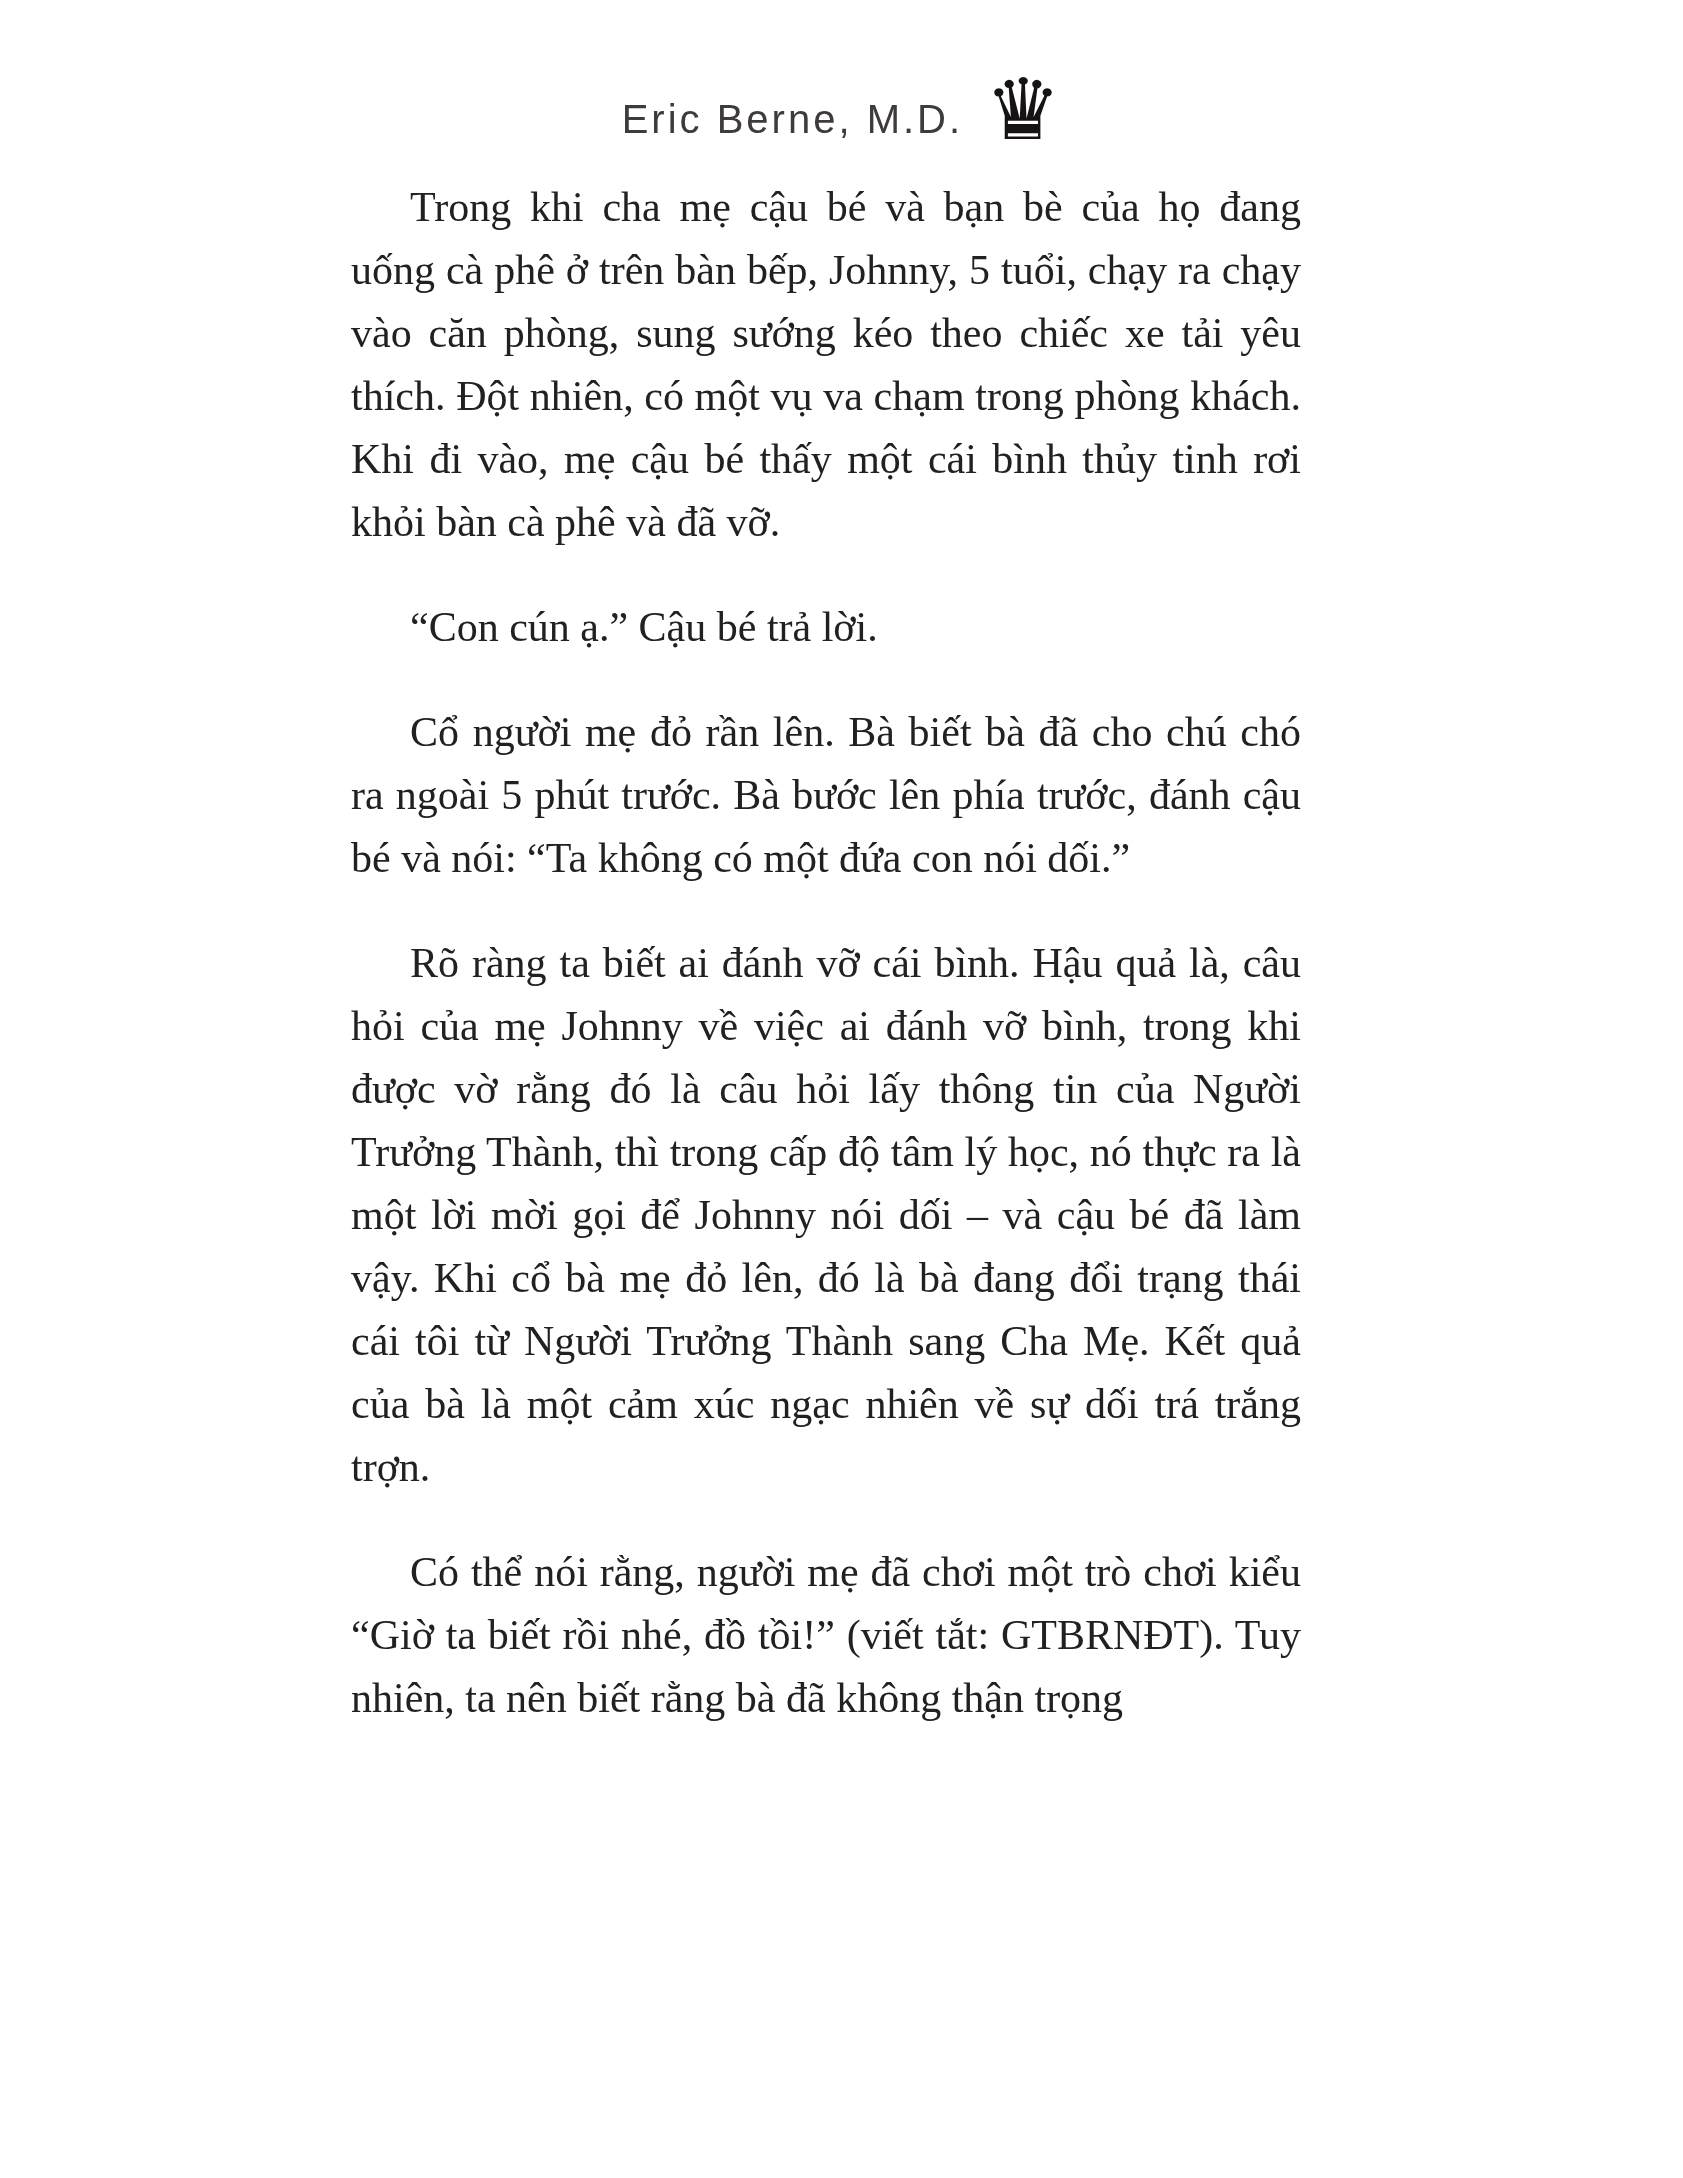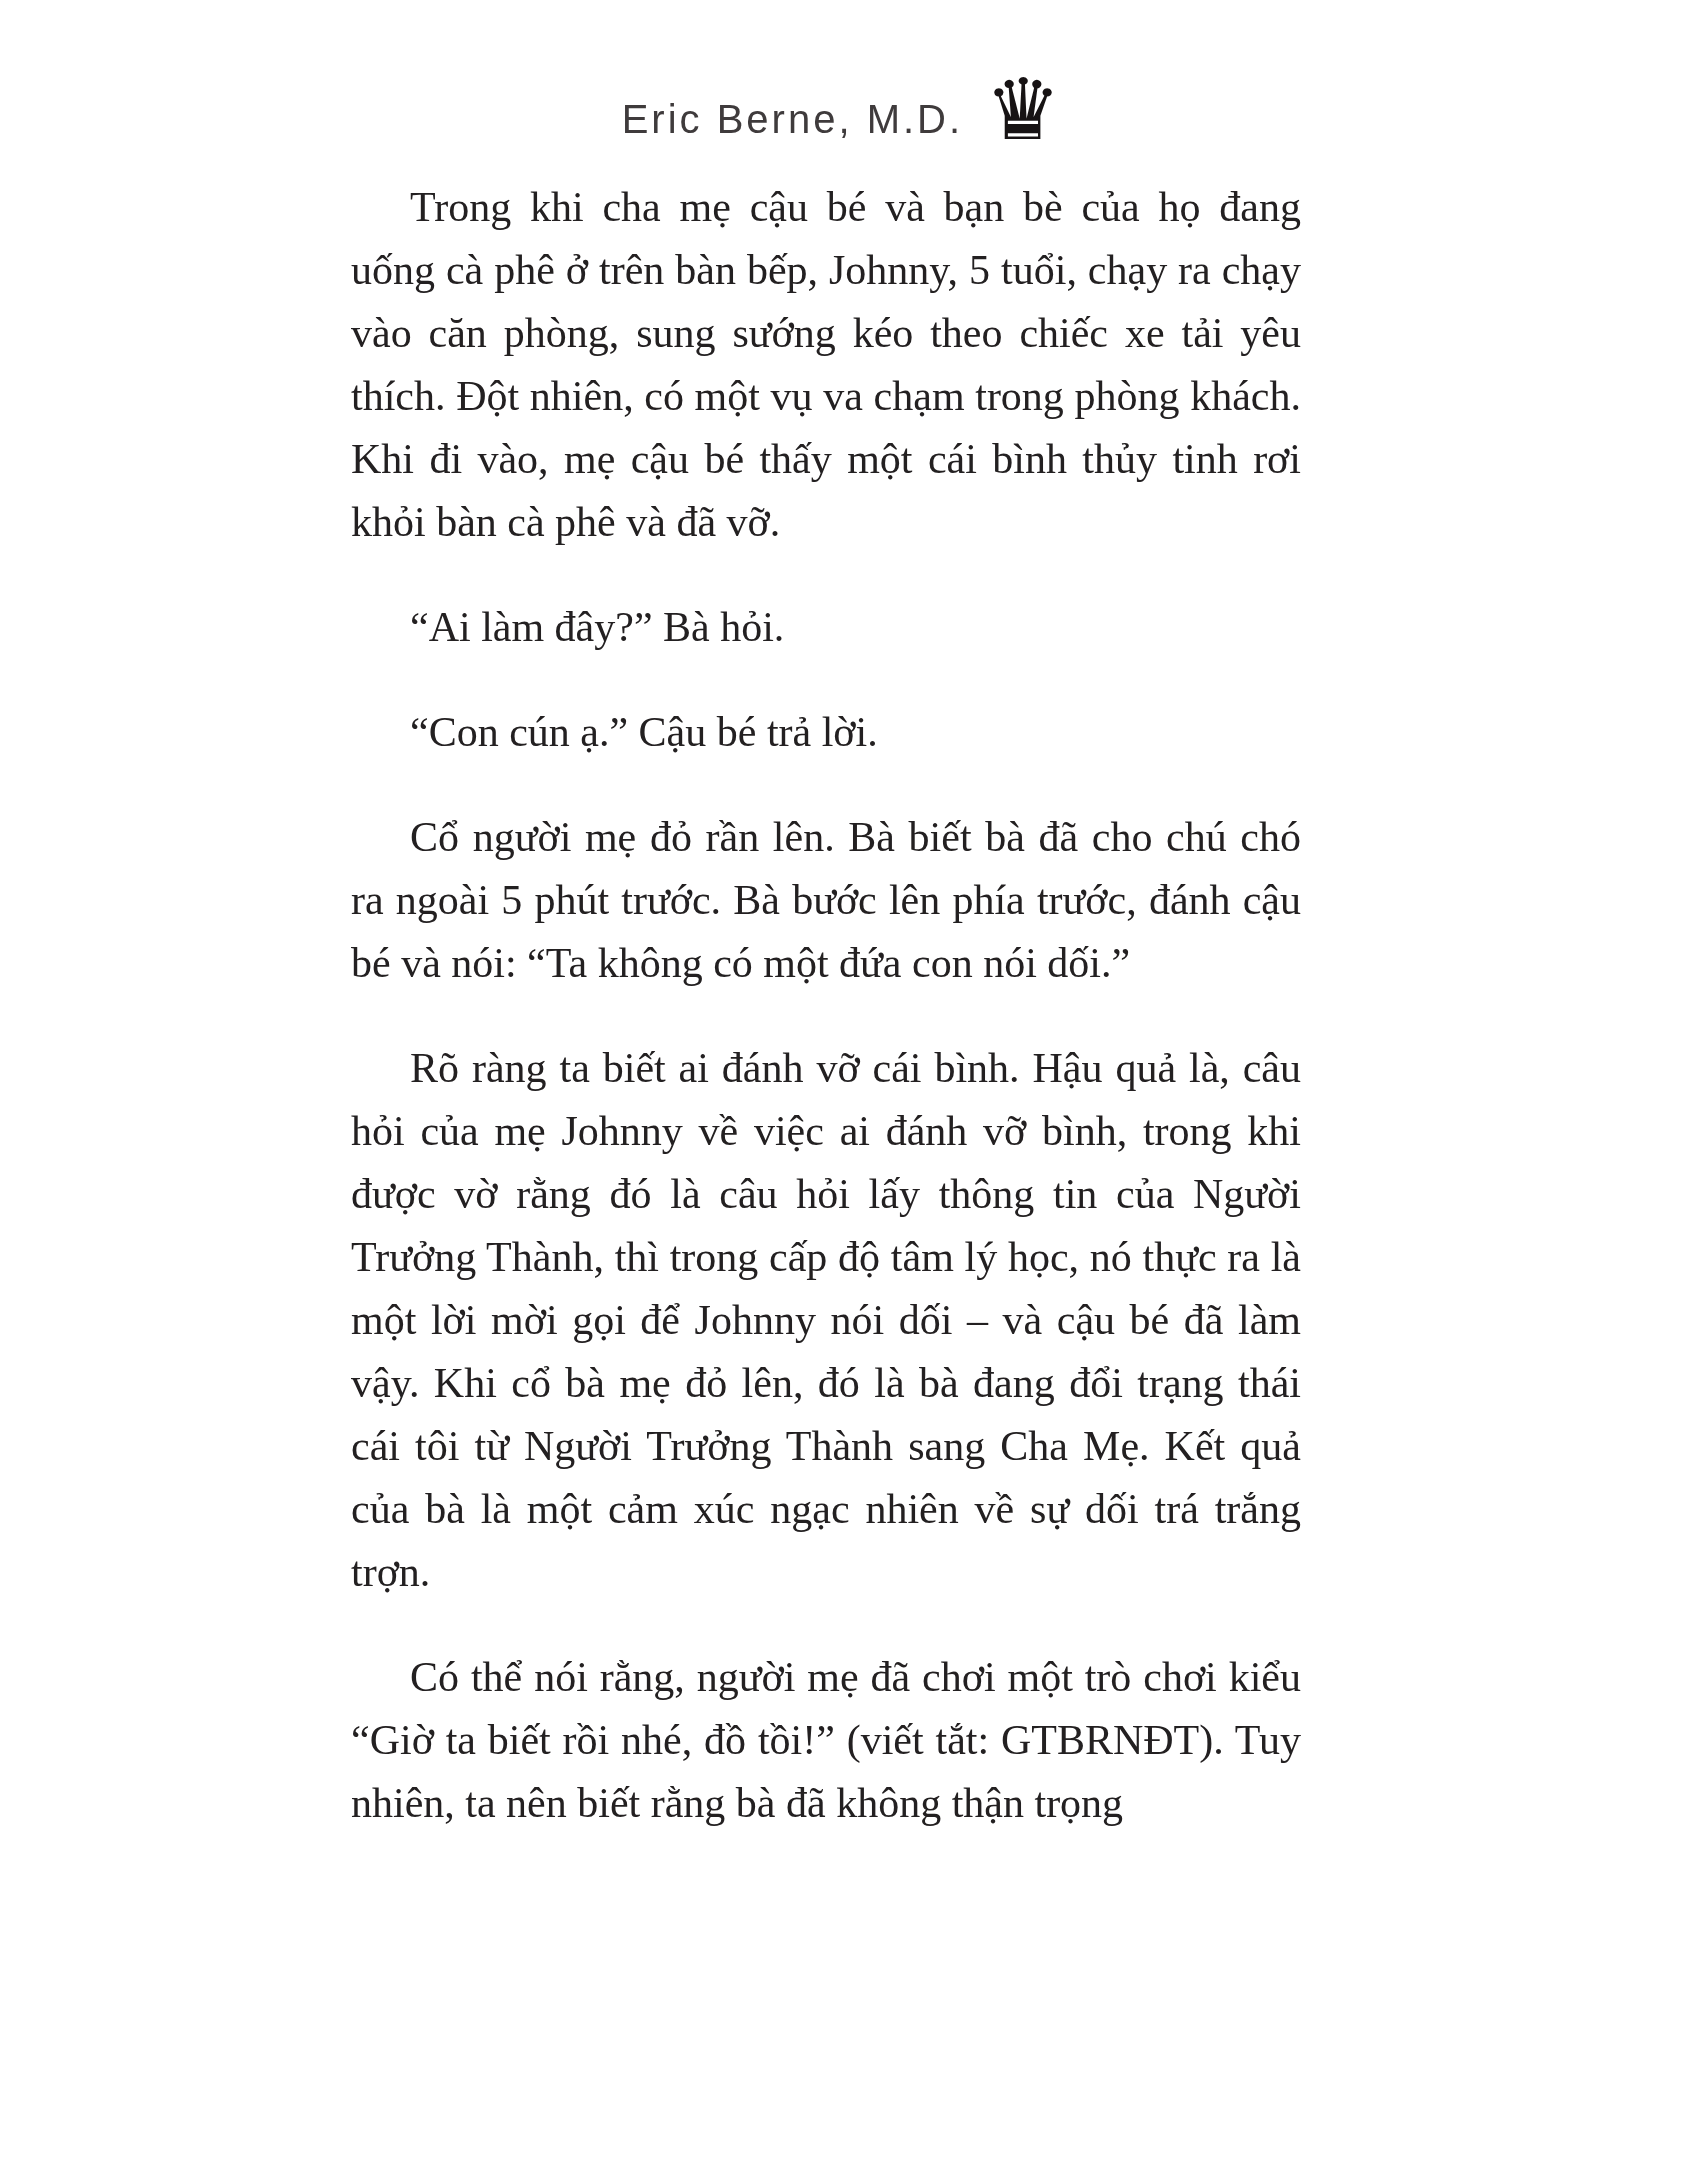--- a/index.html
+++ b/index.html
@@ -75,21 +75,20 @@
 
 <div class="page">
 
   <div class="header">
     <span class="author">Eric Berne, M.D.</span>
     <span class="queen-icon">♛</span>
   </div>
 
   <div class="textblock">
     <p>Trong khi cha mẹ cậu bé và bạn bè của họ đang uống cà phê ở trên bàn bếp, Johnny, 5 tuổi, chạy ra chạy vào căn phòng, sung sướng kéo theo chiếc xe tải yêu thích. Đột nhiên, có một vụ va chạm trong phòng khách. Khi đi vào, mẹ cậu bé thấy một cái bình thủy tinh rơi khỏi bàn cà phê và đã vỡ.</p>
-    <p>“Ai làm đây?” Bà hỏi.</p>
     <p>“Con cún ạ.” Cậu bé trả lời.</p>
     <p>Cổ người mẹ đỏ rần lên. Bà biết bà đã cho chú chó ra ngoài 5 phút trước. Bà bước lên phía trước, đánh cậu bé và nói: “Ta không có một đứa con nói dối.”</p>
     <p>Rõ ràng ta biết ai đánh vỡ cái bình. Hậu quả là, câu hỏi của mẹ Johnny về việc ai đánh vỡ bình, trong khi được vờ rằng đó là câu hỏi lấy thông tin của Người Trưởng Thành, thì trong cấp độ tâm lý học, nó thực ra là một lời mời gọi để Johnny nói dối – và cậu bé đã làm vậy. Khi cổ bà mẹ đỏ lên, đó là bà đang đổi trạng thái cái tôi từ Người Trưởng Thành sang Cha Mẹ. Kết quả của bà là một cảm xúc ngạc nhiên về sự dối trá trắng trợn.</p>
     <p>Có thể nói rằng, người mẹ đã chơi một trò chơi kiểu “Giờ ta biết rồi nhé, đồ tồi!” (viết tắt: GTBRNĐT). Tuy nhiên, ta nên biết rằng bà đã không thận trọng</p>
   </div>
 
   <div class="folio">17</div>
 
 </div>
 

